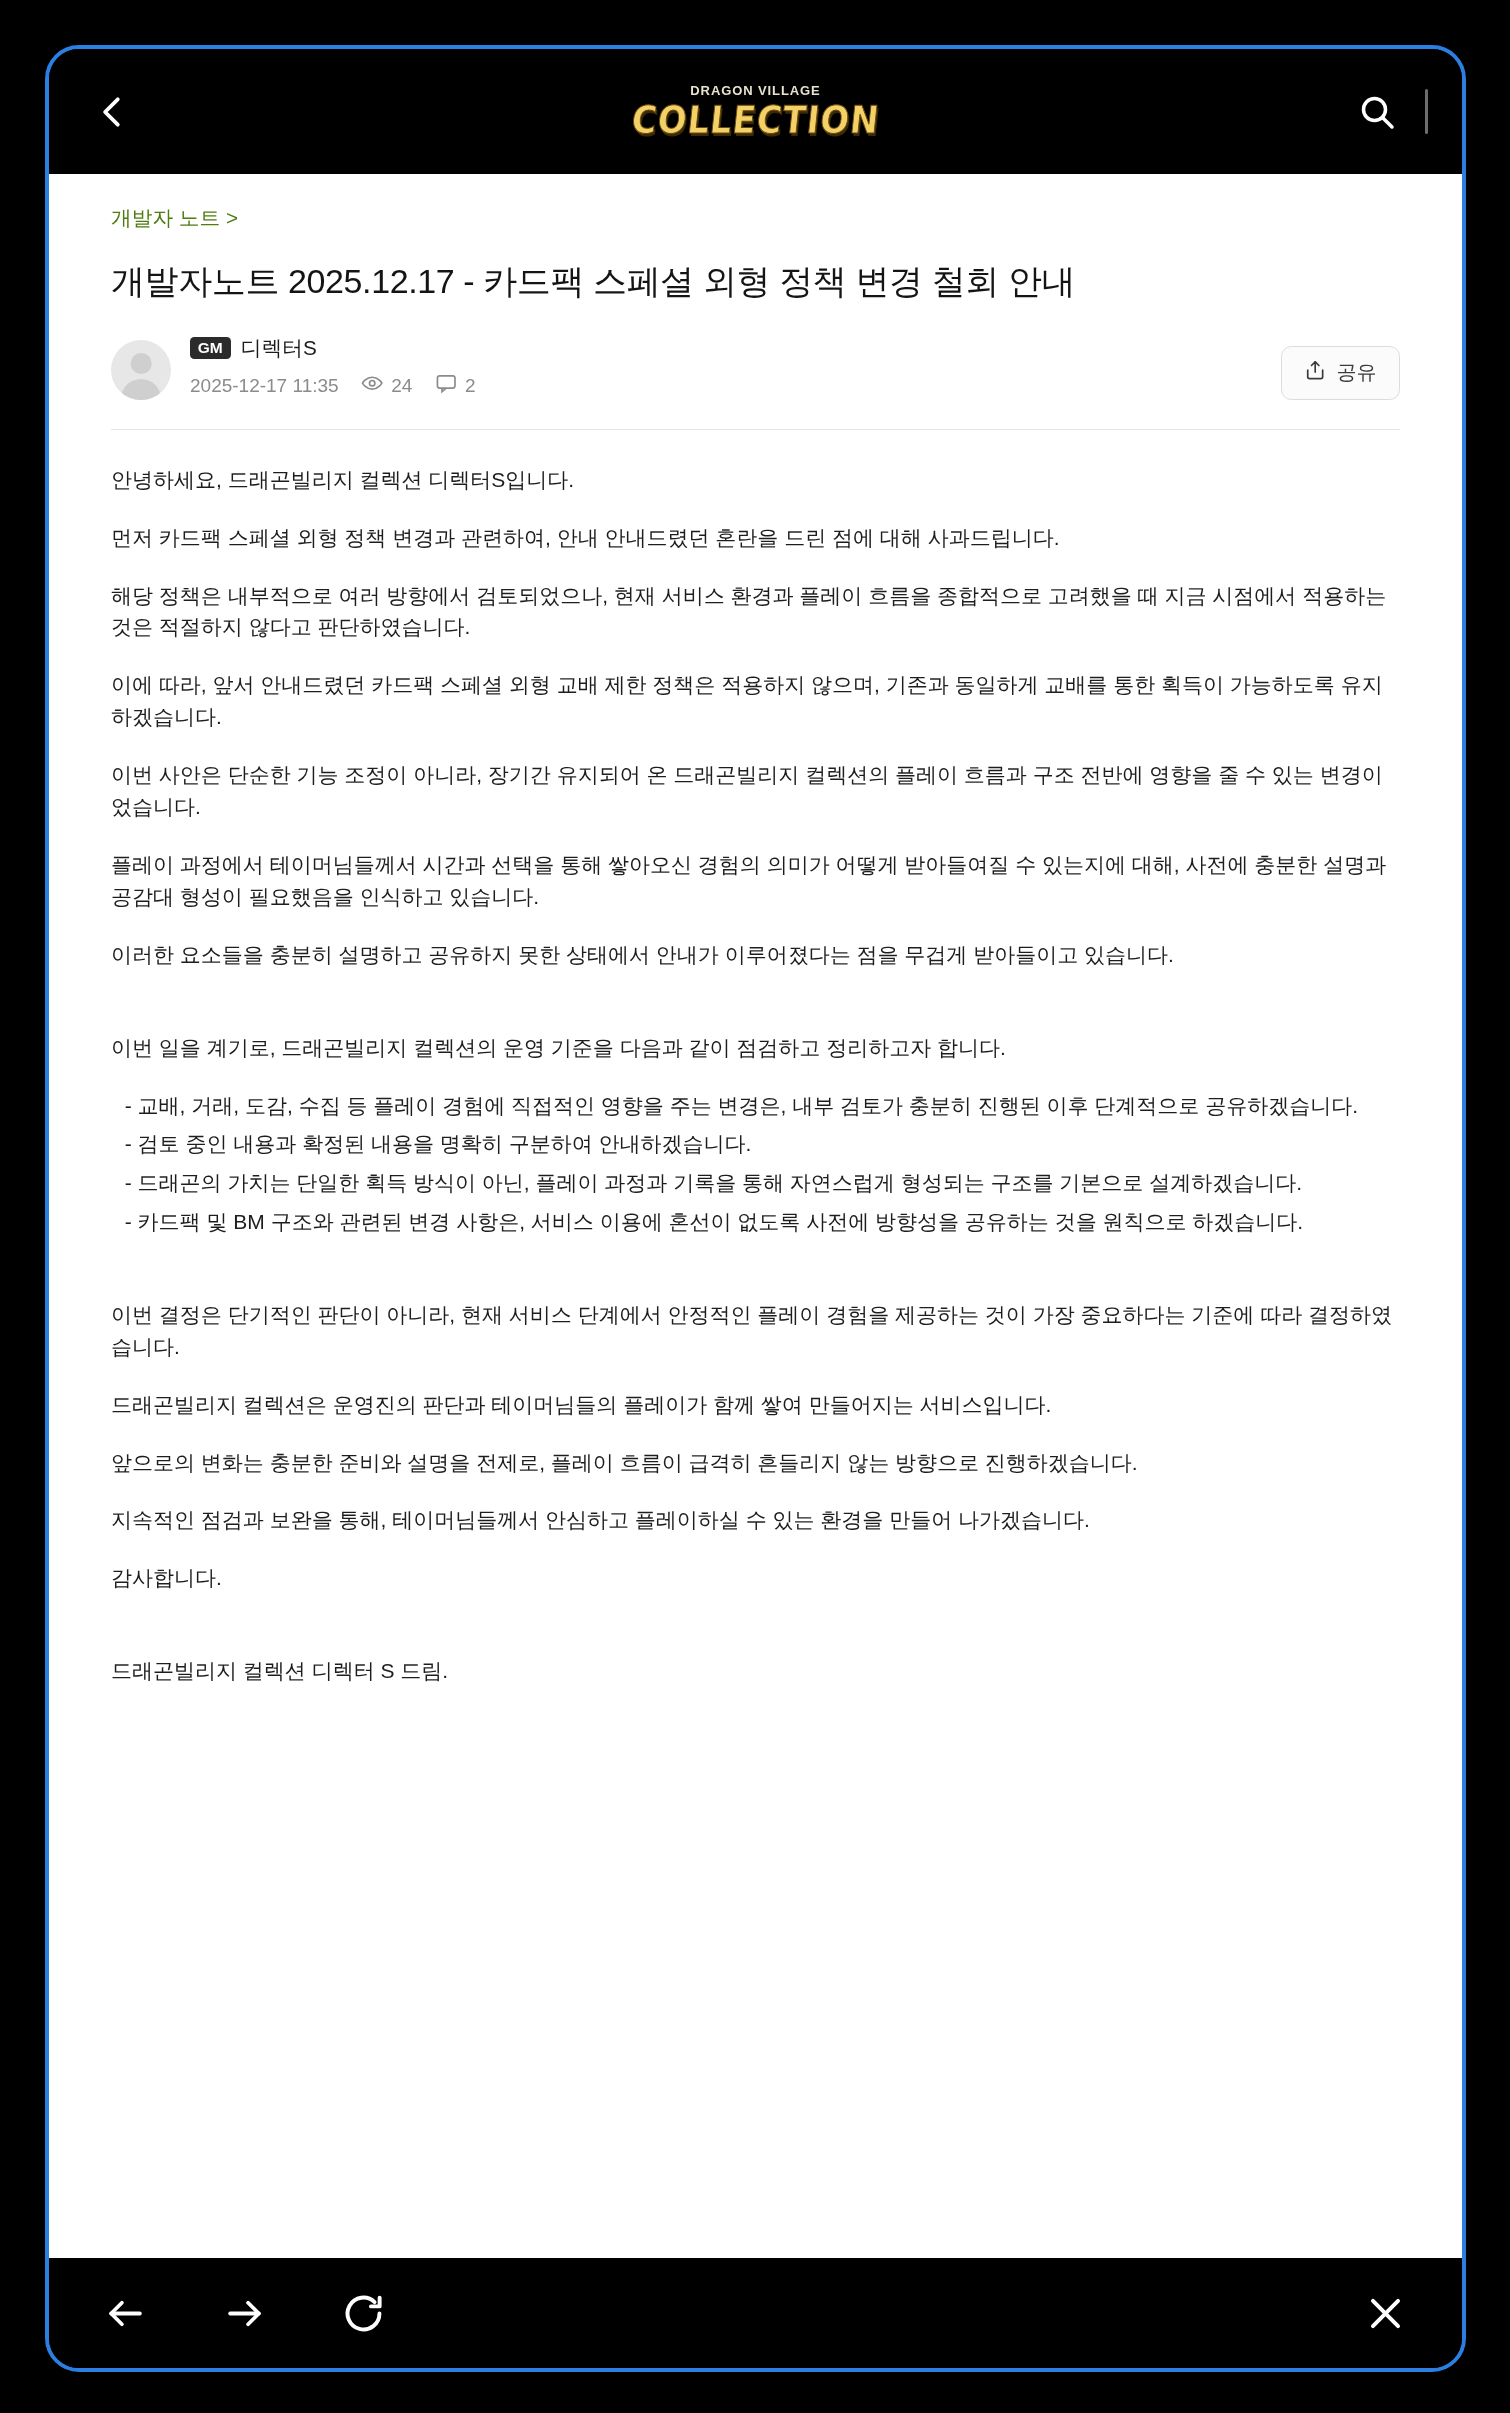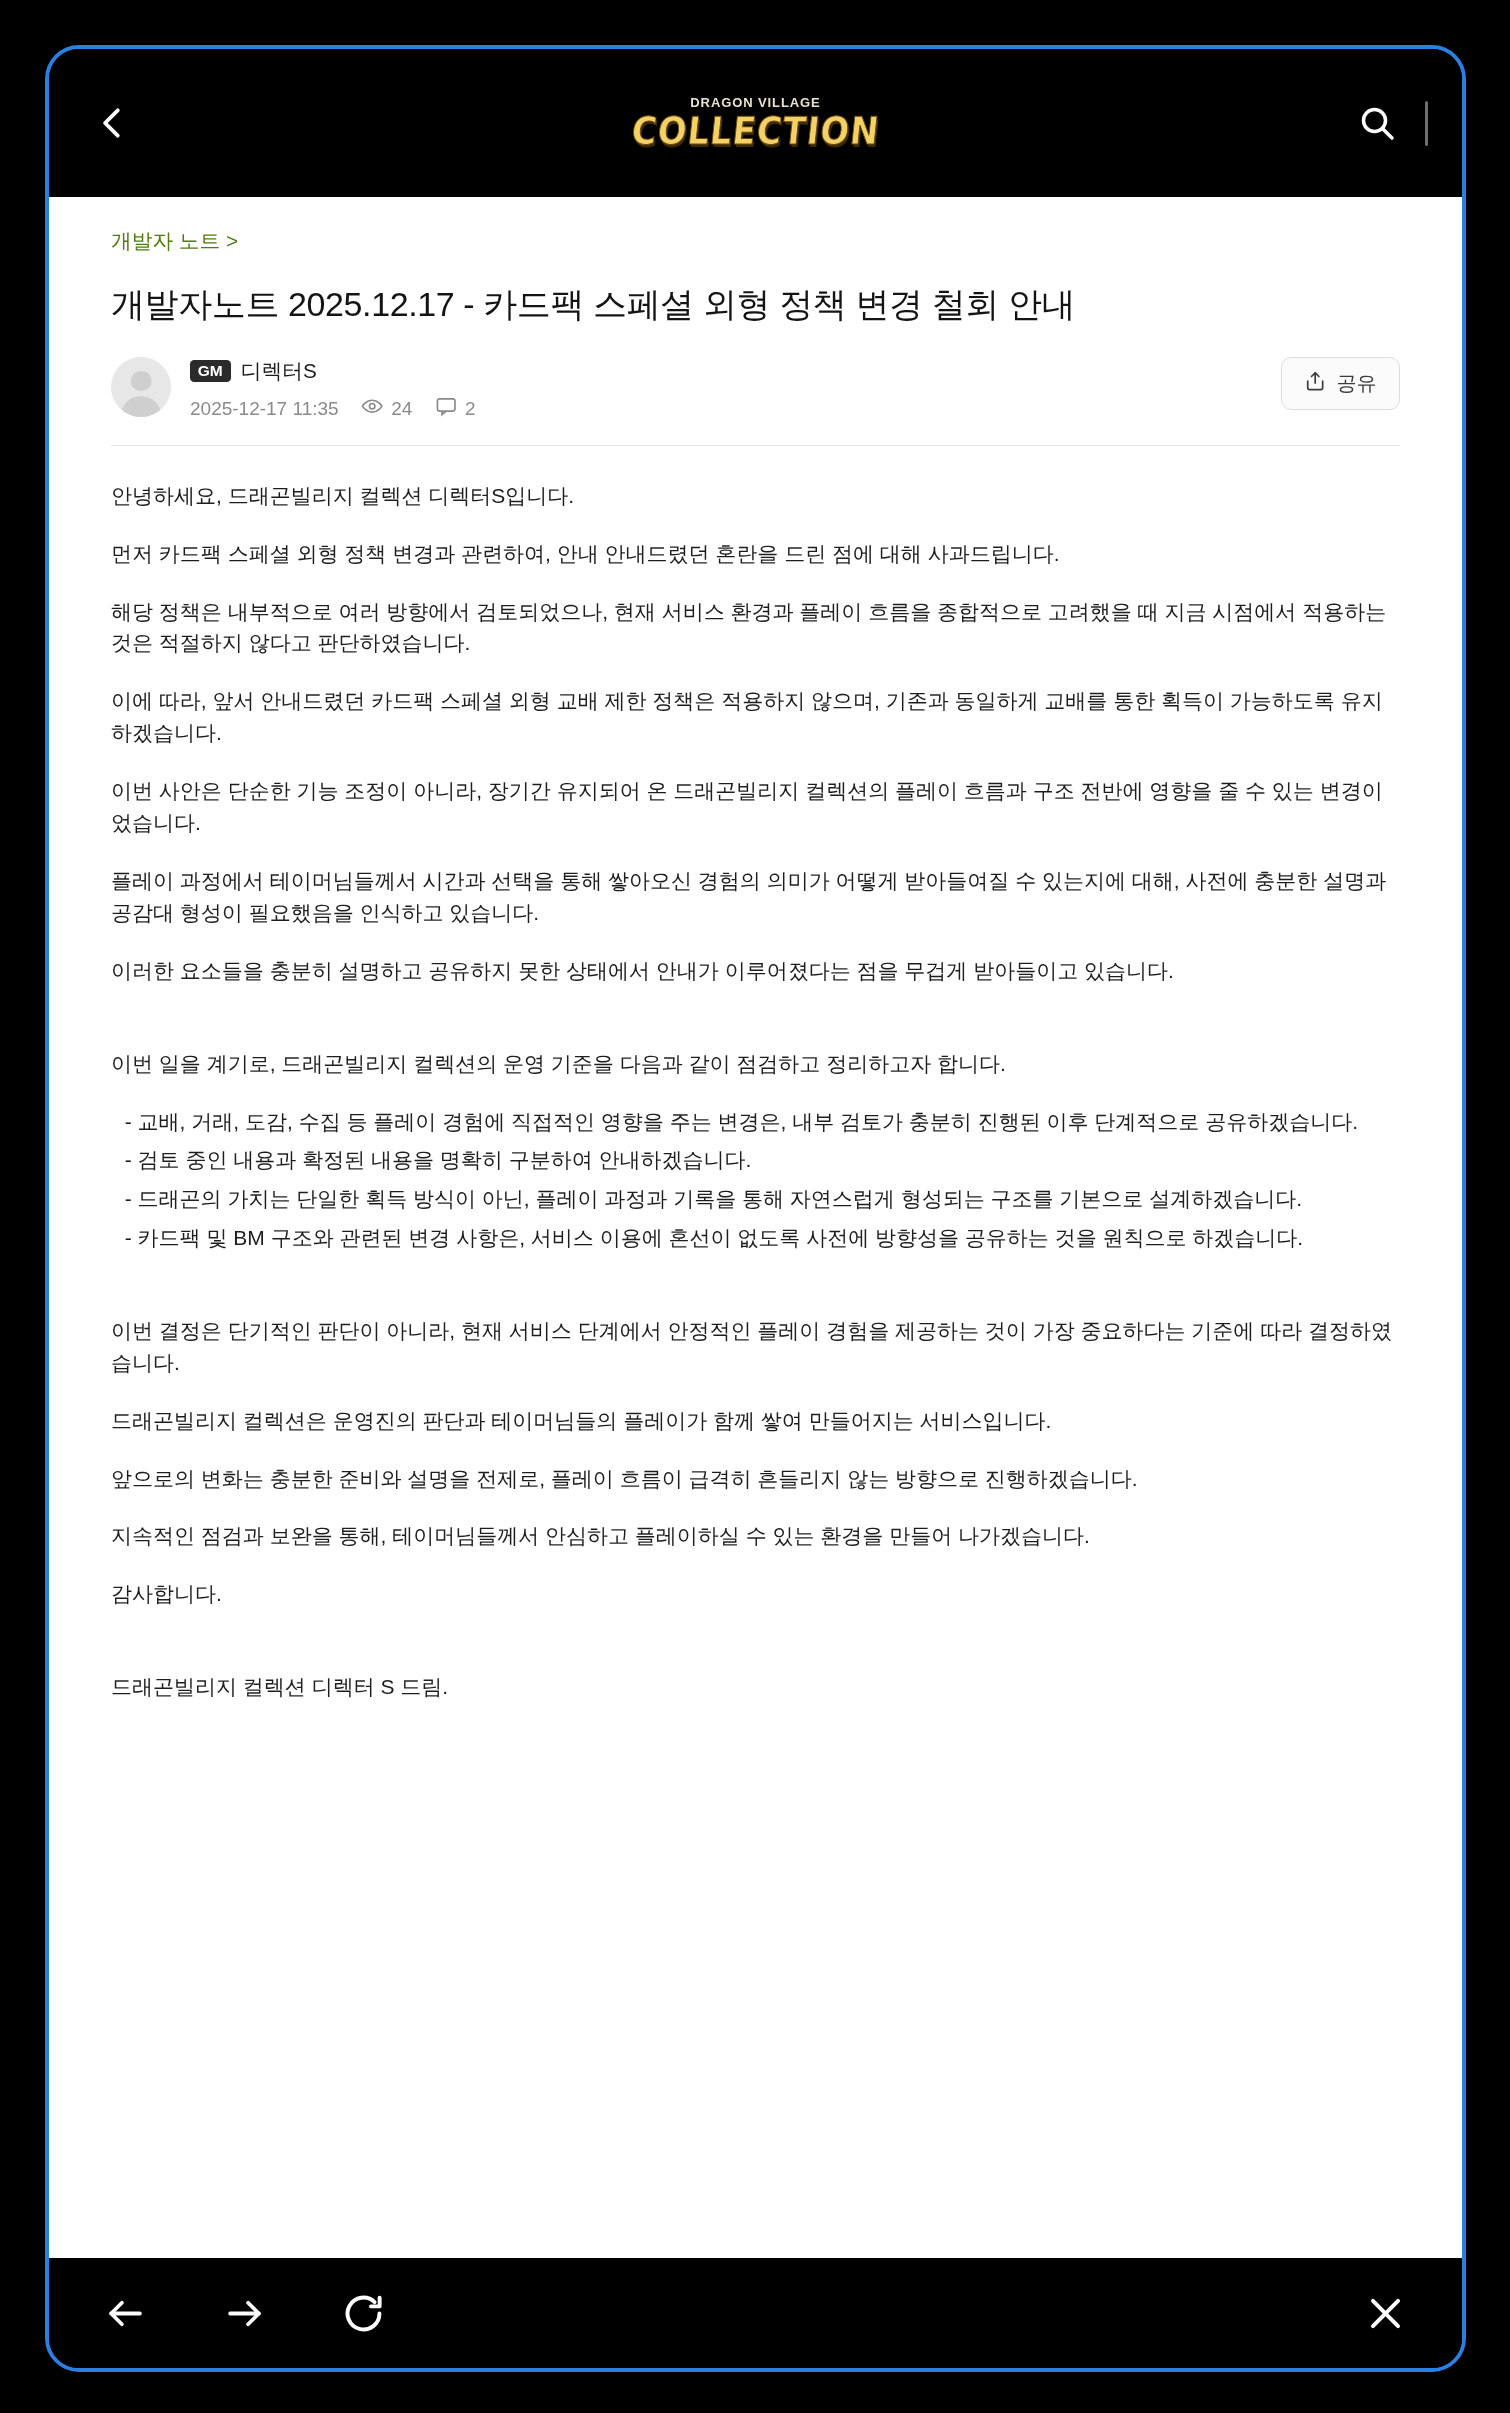--- a/index.html
+++ b/index.html
@@ -15,21 +15,21 @@
     width: 1421px; height: 2327px;
     border: 4.3px solid #2b7fe0;
     border-radius: 34px;
     background: #000;
     overflow: hidden;
     display: flex;
     flex-direction: column;
   }
   
   #appbar {
-    height: 148px;
+    height: 125px;
     background: #000;
     display: flex;
     align-items: center;
     padding: 0 34px;
     flex: 0 0 auto;
     position: relative;
   }
   #back-btn {
     width: 60px; height: 60px;
     display: flex; align-items: center; justify-content: center;
@@ -88,23 +88,23 @@
   }
   #title {
     font-size: 34px;
     font-weight: normal;
     color: #141414;
     margin-top: 27px;
     letter-spacing: -0.4px;
   }
   #meta-row {
     display: flex;
-    align-items: flex-start;
+    align-items: flex-end;
     margin-top: 29px;
-    padding-bottom: 22px;
+    padding-bottom: 29px;
     border-bottom: 1.7px solid #e6e6e6;
   }
   #avatar {
     width: 60px; height: 60px;
     border-radius: 50%;
     background: #e7e7e7;
     position: relative;
     flex: 0 0 auto;
     overflow: hidden;
   }

